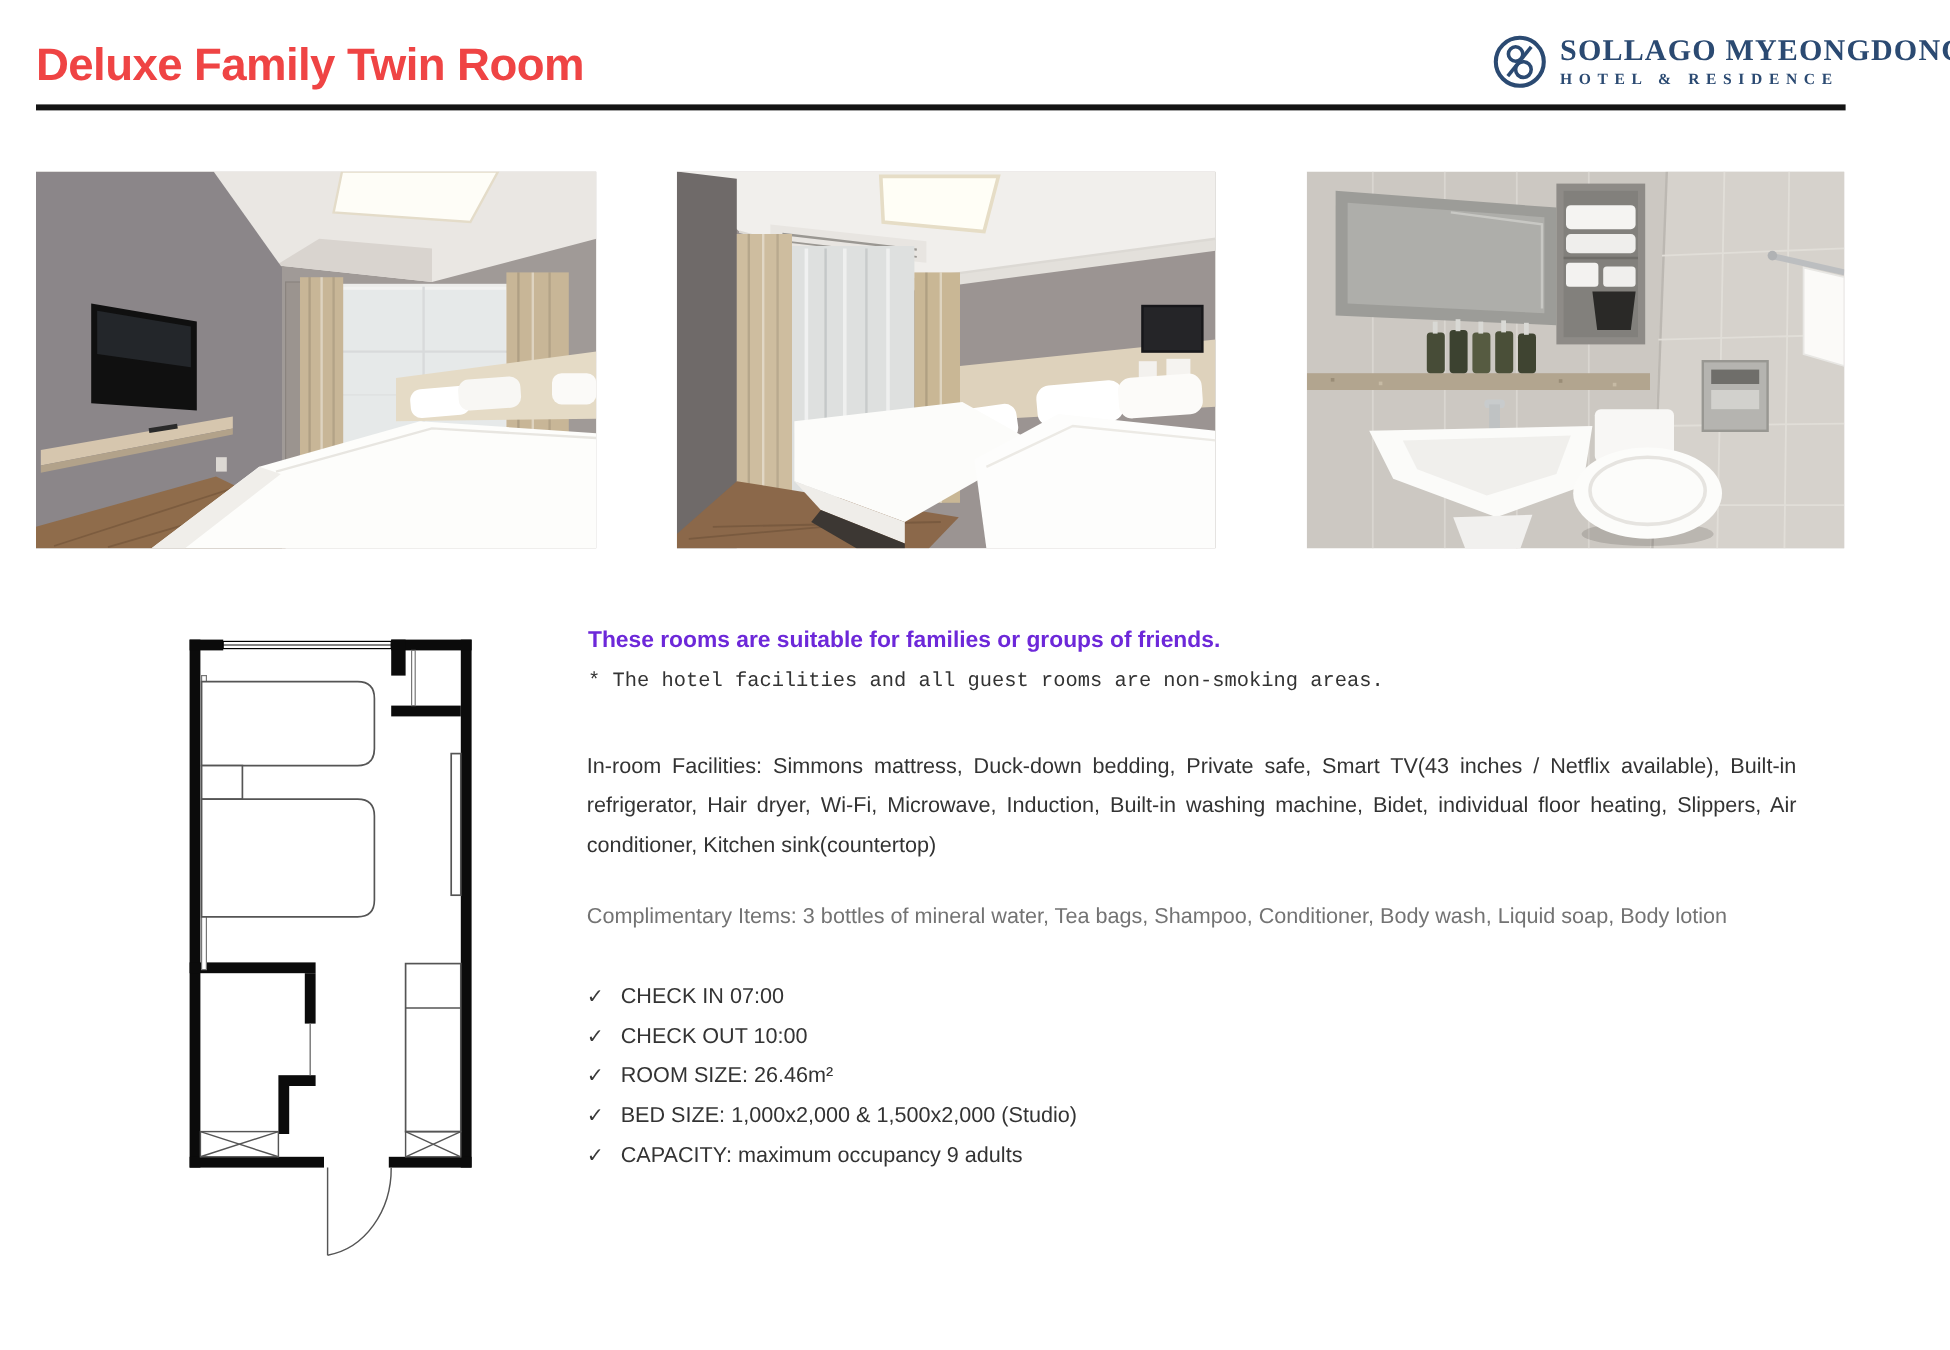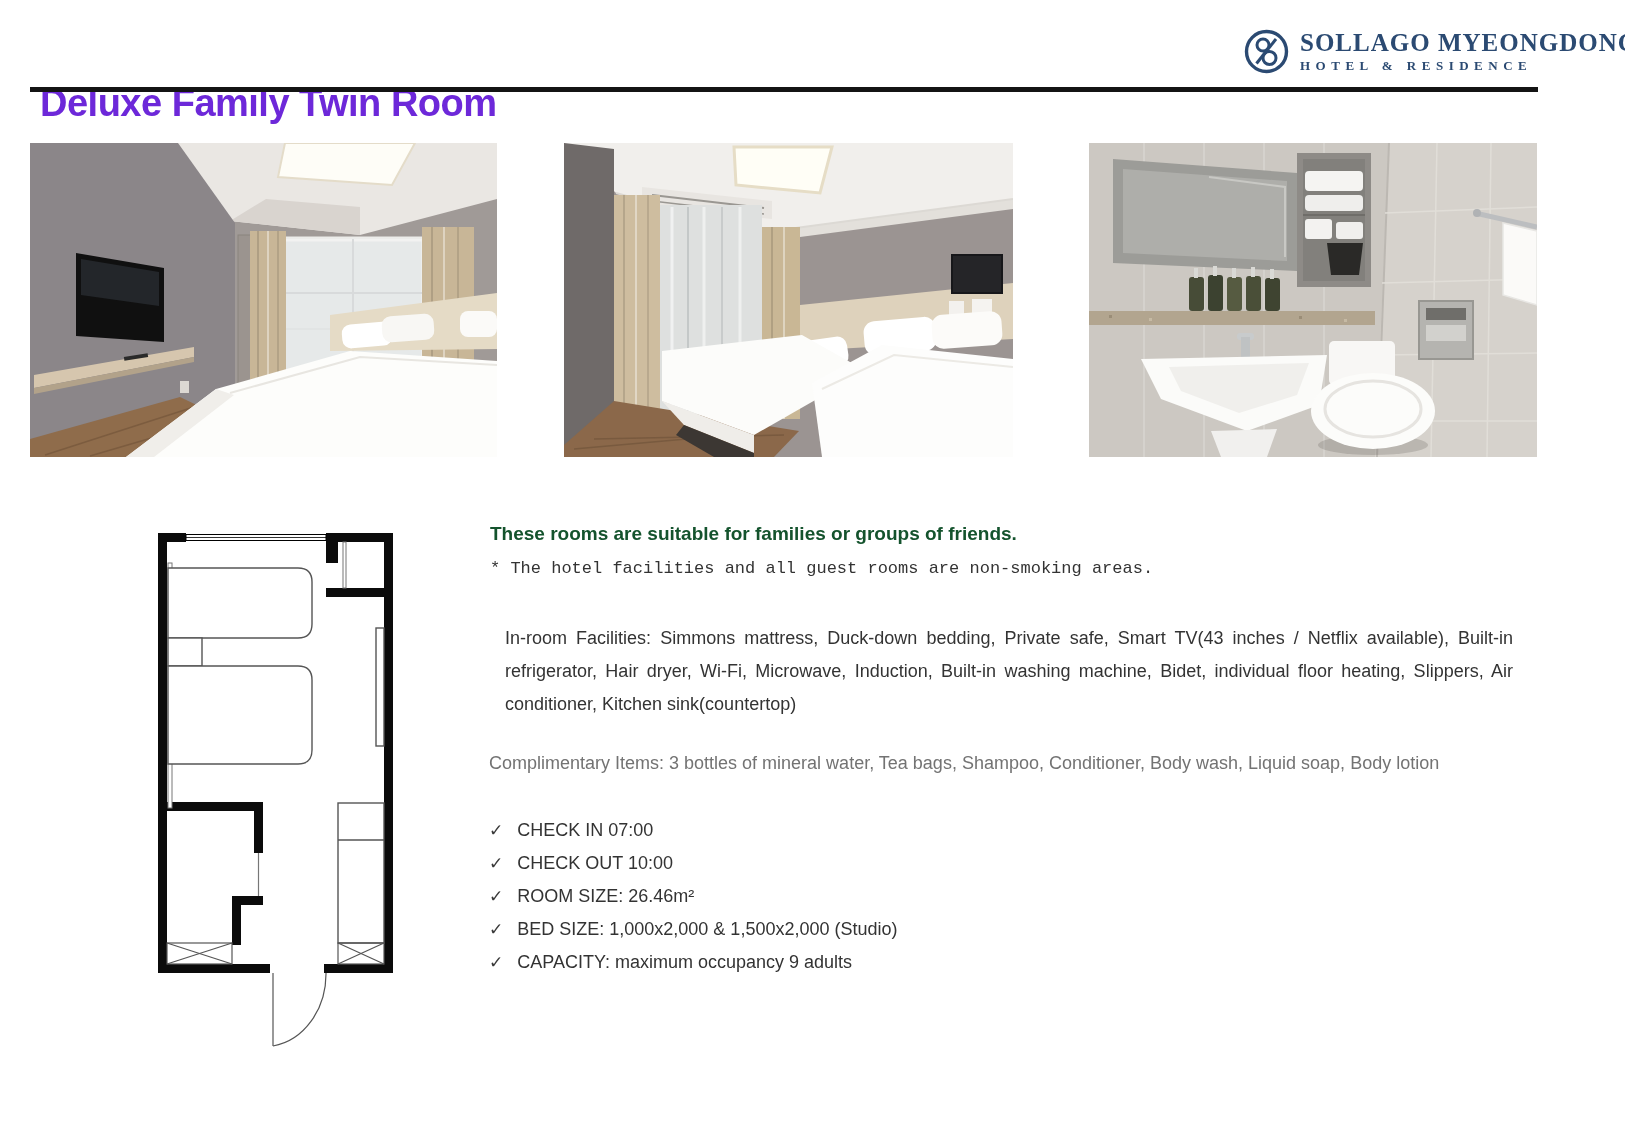--- a/index.html
+++ b/index.html
@@ -1,42 +1,42 @@
 <!DOCTYPE html>
 <html><head>
 <meta charset="utf-8">
 <style>
   html,body{margin:0;padding:0;background:#ffffff;}
   .page{position:relative;width:1625px;height:1125px;background:#ffffff;overflow:hidden;
         font-family:"Liberation Sans", sans-serif;color:#333;}
 
   
-  .title{position:absolute;left:40px;top:34px;font-size:38px;font-weight:bold;color:#6d28d9;letter-spacing:-0.5px;margin-top:48px;}
+  .title{position:absolute;left:30px;top:34px;font-size:38px;font-weight:bold;color:#ef4444;letter-spacing:-0.5px;}
   .title-rule{position:absolute;left:30px;top:87px;width:1508px;height:5px;background:#141414;}
   .logo{position:absolute;left:1243px;top:28px;display:flex;align-items:center;gap:10px;}
   .logo-icon svg{display:block;}
   .logo-text{color:#2b4a72;font-family:"Liberation Serif", serif;line-height:1.05;}
   .logo-name{font-size:25px;font-weight:bold;letter-spacing:1px;white-space:nowrap;}
   .logo-sub{font-size:13px;letter-spacing:5.5px;margin-top:3px;font-weight:600;white-space:nowrap;}
 
   
   .photo{position:absolute;top:143px;height:314px;overflow:hidden;background:#e8e6e3;}
   .photo svg{width:100%;height:100%;display:block;}
   .photo-1{left:30px;width:467px;}
   .photo-2{left:564px;width:449px;}
   .photo-3{left:1089px;width:448px;}
 
   
   .floor-plan{position:absolute;left:152px;top:518px;width:245px;height:545px;}
 
   
-  .headline{position:absolute;left:490px;top:523px;font-size:19px;font-weight:bold;color:#14532d;}
+  .headline{position:absolute;left:490px;top:523px;font-size:19px;font-weight:bold;color:#6d28d9;}
   .note{position:absolute;left:490px;top:559px;font-size:17px;color:#333;font-family:Liberation Mono, monospace;}
   .facilities{position:absolute;left:489px;top:622px;width:1008px;font-size:18px;line-height:33px;
-              color:#333;text-align:justify;margin-left:16px;}
+              color:#333;text-align:justify;}
   .complimentary{position:absolute;left:489px;top:753px;width:1030px;font-size:18px;color:#737373;}
   .checklist{position:absolute;left:489px;top:814px;list-style:none;margin:0;padding:0;}
   .checklist li{display:flex;align-items:center;gap:14px;height:33px;font-size:18px;color:#333;}
   .check{font-size:17px;color:#3a3a3a;}
 </style>
 </head>
 <body>
 
 <div class="page">
 

